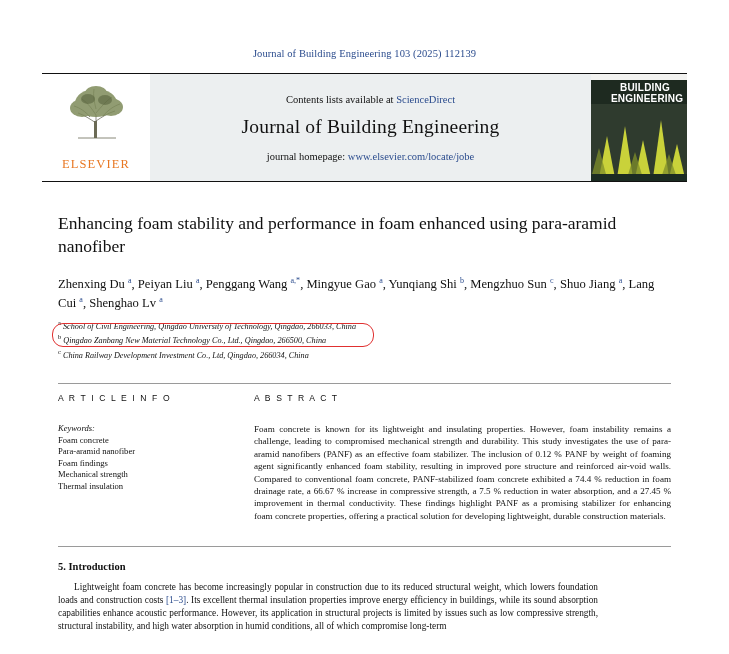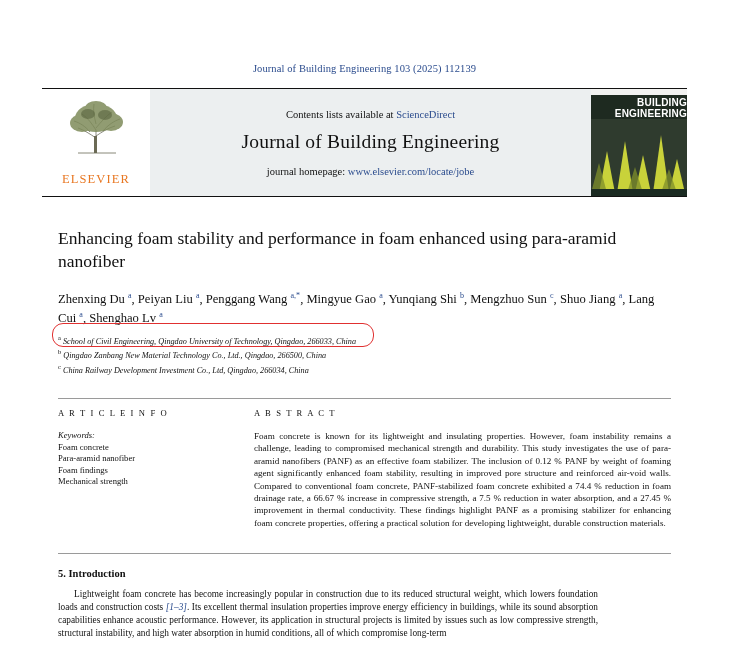--- a/index.html
+++ b/index.html
@@ -20,21 +20,21 @@
     height: 654px;
     background: #ffffff;
   }
 
   
   .running-head {
     text-align: center;
     font-family: "Liberation Serif", serif;
     font-size: 10.5px;
     color: #2a4b8d;
-    padding-top: 63px;
+    padding-top: 48px;
     letter-spacing: .1px;
   }
 
   
   .masthead {
     margin: 14px 42px 0 42px;
     border-top: 1.6px solid #111;
     border-bottom: 1.6px solid #111;
     height: 107px;
     display: flex;
@@ -107,22 +107,22 @@
   .cover-img {
     position: absolute;
     inset: 0;
     width: 100%;
     height: 100%;
   }
   .cover-title {
     position: absolute;
     top: 8px;
     left: 0;
-    right: 0;
-    text-align: right;
+    right: 8px;
+    text-align: center;
     font-family: "Liberation Sans", sans-serif;
     font-weight: bold;
     font-size: 10px;
     line-height: 11px;
     color: #ffffff;
     letter-spacing: .2px;
     z-index: 3;
     margin-left: 20px;
   }
   .cover-strip {
@@ -190,25 +190,25 @@
     gap: 26px;
   }
   .col-left {
     width: 170px;
     flex: 0 0 170px;
   }
   .col-right {
     flex: 1 1 auto;
   }
   .sec-head {
-    font-family: Liberation Serif, serif;
+    font-family: Liberation Sans, sans-serif;
     font-size: 8.6px;
     letter-spacing: 1.6px;
     color: #111;
-    margin-bottom: 12px;
+    margin-bottom: 20px;
   }
   .kw-label {
     font-size: 8.6px;
     font-style: italic;
     color: #111;
     margin-bottom: 2px;
   }
   .kw {
     font-size: 8.6px;
     line-height: 11.4px;
@@ -236,21 +236,21 @@
   }
   .body-col {
     margin: 9px 58px 0 58px;
     width: 540px;
     font-size: 9.3px;
     line-height: 12.8px;
     text-align: justify;
     color: #111;
   }
   .body-col p { margin: 0; text-indent: 16px; }
-  .ref-link { color: #2a4b8d; text-decoration: none; font-style: italic; }
+  .ref-link { color: #2a4b8d; text-decoration: none; }
   .fade-bottom {
     position: absolute;
     left: 0; right: 0; bottom: 0;
     height: 12px;
     background: linear-gradient(to bottom, rgba(255,255,255,0), #ffffff 85%);
   }
 </style>
 </head>
 <body>
 
@@ -340,20 +340,21 @@
   <div class="info-rule"></div>
 
   <div class="two-col">
     <div class="col-left">
       <div class="sec-head">A R T I C L E   I N F O</div>
       <div class="kw-label">Keywords:</div>
       <div class="kw">Foam concrete</div>
       <div class="kw">Para-aramid nanofiber</div>
       <div class="kw">Foam findings</div>
       <div class="kw">Mechanical strength</div>
+      <div class="kw">Thermal insulation</div>
     </div>
     <div class="col-right">
       <div class="sec-head">A B S T R A C T</div>
       <div class="abstract-text">Foam concrete is known for its lightweight and insulating properties. However, foam instability remains a challenge, leading to compromised mechanical strength and durability. This study investigates the use of para-aramid nanofibers (PANF) as an effective foam stabilizer. The inclusion of 0.12 % PANF by weight of foaming agent significantly enhanced foam stability, resulting in improved pore structure and reinforced air-void walls. Compared to conventional foam concrete, PANF-stabilized foam concrete exhibited a 74.4 % reduction in foam drainage rate, a 66.67 % increase in compressive strength, a 7.5 % reduction in water absorption, and a 27.45 % improvement in thermal conductivity. These findings highlight PANF as a promising stabilizer for enhancing foam concrete properties, offering a practical solution for developing lightweight, durable construction materials.</div>
     </div>
   </div>
 
   <div class="body-rule"></div>
 
   <div class="section-title">5. Introduction</div>

